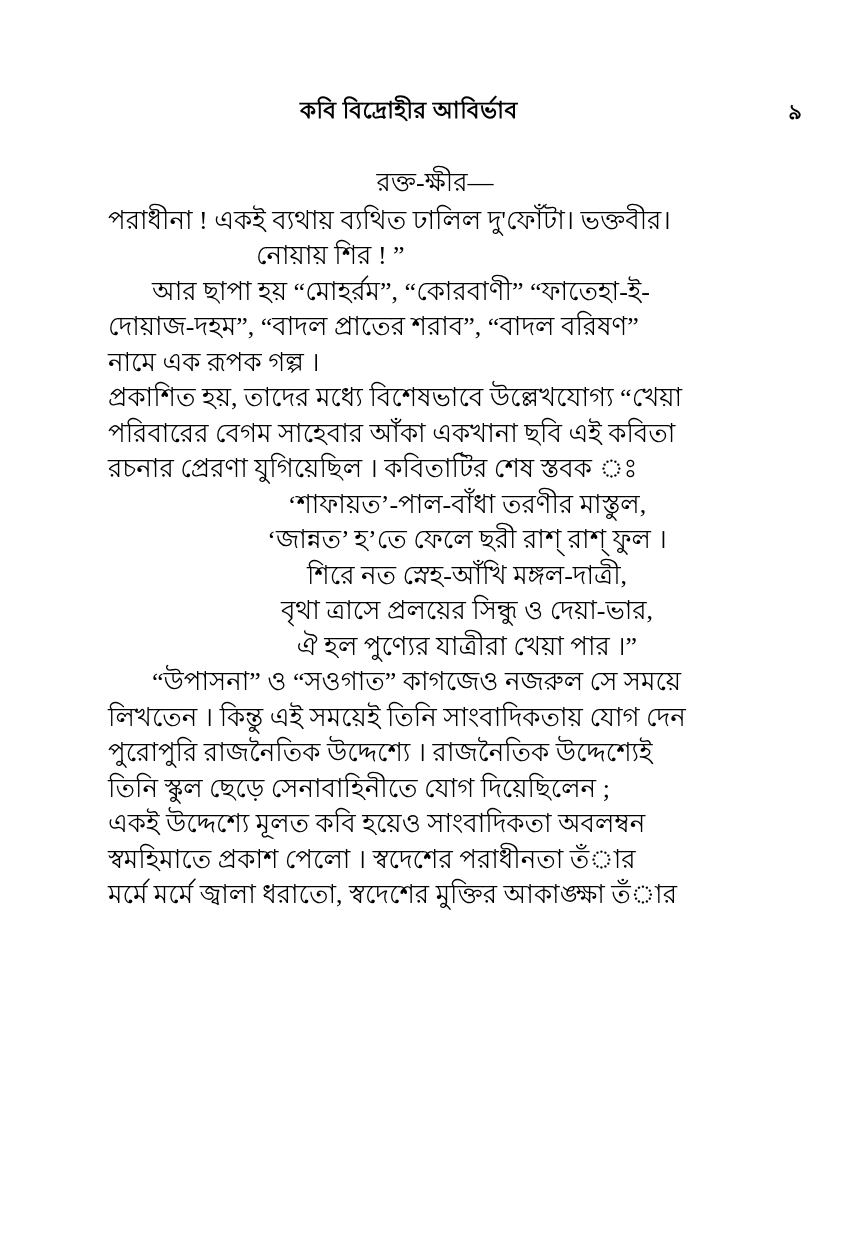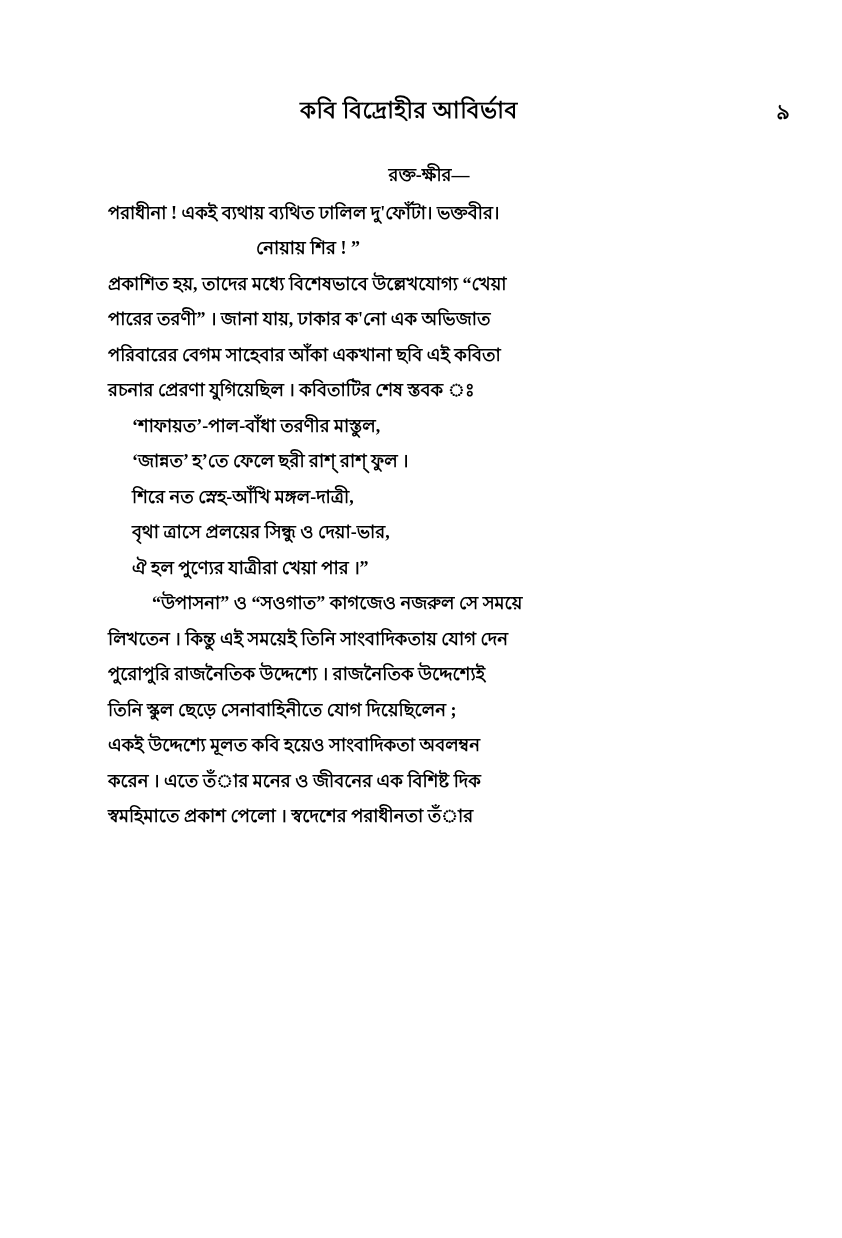--- a/index.html
+++ b/index.html
@@ -12,21 +12,21 @@
     height: 1238px;
     font-family: "Liberation Serif", "DejaVu Serif", serif;
     color: #000000;
     overflow: hidden;
   }
   .page {
     position: relative;
     width: 842px;
     height: 1238px;
     box-sizing: border-box;
-    padding: 92px 52px 40px 108px;
+    padding: 92px 40px 40px 108px;
     border-radius: 14px;
   }
   .header {
     position: relative;
     height: 52px;
   }
   .header-title {
     position: absolute;
     left: 192px;
     top: 0;
@@ -36,42 +36,42 @@
     white-space: nowrap;
   }
   .page-number {
     position: absolute;
     right: 0;
     top: 4px;
     font-size: 21px;
     font-weight: bold;
   }
   .body-text {
-    margin-top: 14px;
-    font-size: 18px;
+    margin-top: 21px;
+    font-size: 26px;
     line-height: 35.5px;
-    font-weight: bold;
+    font-weight: normal;
   }
   .poem-head {
     text-align: center;
     margin-left: -40px;
     margin-bottom: 2px;
   }
   .line {
     white-space: nowrap;
   }
   .line.indent {
     text-indent: 44px;
   }
   .verse {
     text-align: center;
     margin-left: 24px;
   }
   .verse .line {
-    text-align: left;
+    text-align: center;
   }
   .para {
     margin: 0;
   }
 </style>
 </head>
 <body>
 
 <div class="page">
 
@@ -82,40 +82,44 @@
 
   <div class="body-text">
 
     <div class="poem-head">রক্ত-ক্ষীর—</div>
 
     <div class="para">
       <div class="line">পরাধীনা !    একই ব্যথায় ব্যথিত ঢালিল দু'ফোঁটা। ভক্তবীর।</div>
       <div class="line" style="text-indent:148px">নোয়ায় শির ! ”</div>
     </div>
 
+    <div class="para">
+      <div class="line indent">আর  ছাপা  হয়  “মোহর্রম”,   “কোরবাণী” “ফাতেহা-ই-</div>
+      <div class="line">দোয়াজ-দহম”,   “বাদল   প্রাতের   শরাব”, “বাদল  বরিষণ”</div>
+      <div class="line">নামে  এক  রূপক  গল্প ।</div>
+    </div>
 
     <div class="para">
       <div class="line">প্রকাশিত  হয়, তাদের  মধ্যে  বিশেষভাবে  উল্লেখযোগ্য “খেয়া</div>
-      <div class="line">পারের  তরণী” ।   জানা   যায়,  ঢাকার  ক'নো   এক  অভিজাত</div>
       <div class="line">পরিবারের   বেগম  সাহেবার   আঁকা   একখানা  ছবি  এই  কবিতা</div>
       <div class="line">রচনার  প্রেরণা  যুগিয়েছিল ।    কবিতাটির  শেষ  স্তবক ঃ</div>
     </div>
 
     <div class="verse">
       <div class="line">‘শাফায়ত’-পাল-বাঁধা   তরণীর   মাস্তুল,</div>
       <div class="line">‘জান্নত’ হ’তে ফেলে ছরী রাশ্ রাশ্ ফুল ।</div>
       <div class="line">শিরে নত স্নেহ-আঁখি মঙ্গল-দাত্রী,</div>
       <div class="line">বৃথা ত্রাসে প্রলয়ের সিন্ধু ও দেয়া-ভার,</div>
       <div class="line">ঐ হল পুণ্যের যাত্রীরা খেয়া পার ।”</div>
     </div>
 
     <div class="para">
       <div class="line indent">“উপাসনা” ও “সওগাত” কাগজেও  নজরুল  সে  সময়ে</div>
       <div class="line">লিখতেন ।    কিন্তু এই সময়েই তিনি সাংবাদিকতায়  যোগ  দেন</div>
       <div class="line">পুরোপুরি   রাজনৈতিক   উদ্দেশ্যে ।    রাজনৈতিক   উদ্দেশ্যেই</div>
       <div class="line">তিনি   স্কুল   ছেড়ে   সেনাবাহিনীতে   যোগ   দিয়েছিলেন ;</div>
       <div class="line">একই   উদ্দেশ্যে   মূলত  কবি  হয়েও  সাংবাদিকতা   অবলম্বন</div>
-      <div class="line">করেন ।    এতে  তঁার  মনের  ও  জীবনের  এক  বিশিষ্ট  দিক</div>
       <div class="line">স্বমহিমাতে   প্রকাশ   পেলো ।    স্বদেশের   পরাধীনতা   তঁার</div>
+      <div class="line">মর্মে  মর্মে  জ্বালা  ধরাতো,  স্বদেশের  মুক্তির  আকাঙ্ক্ষা  তঁার</div>
     </div>
 
   </div>
 </div>
 
 </body></html>

